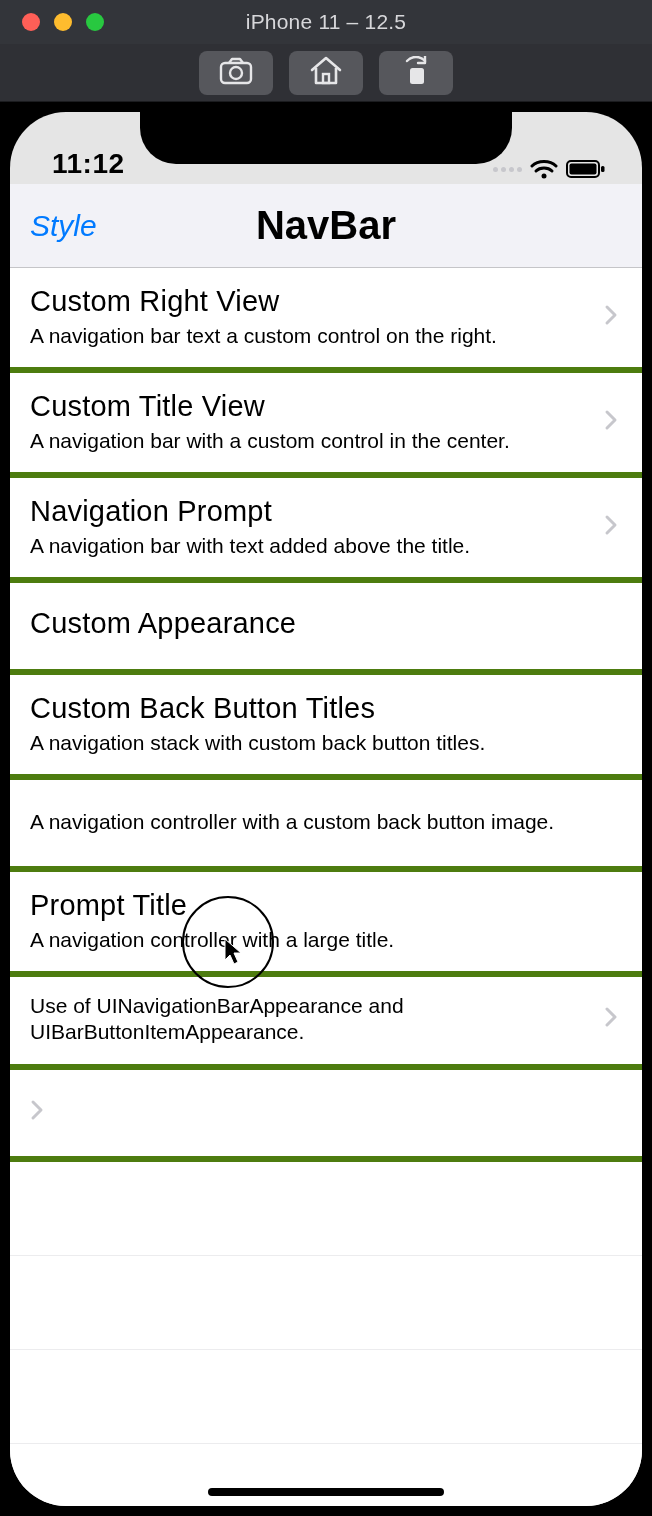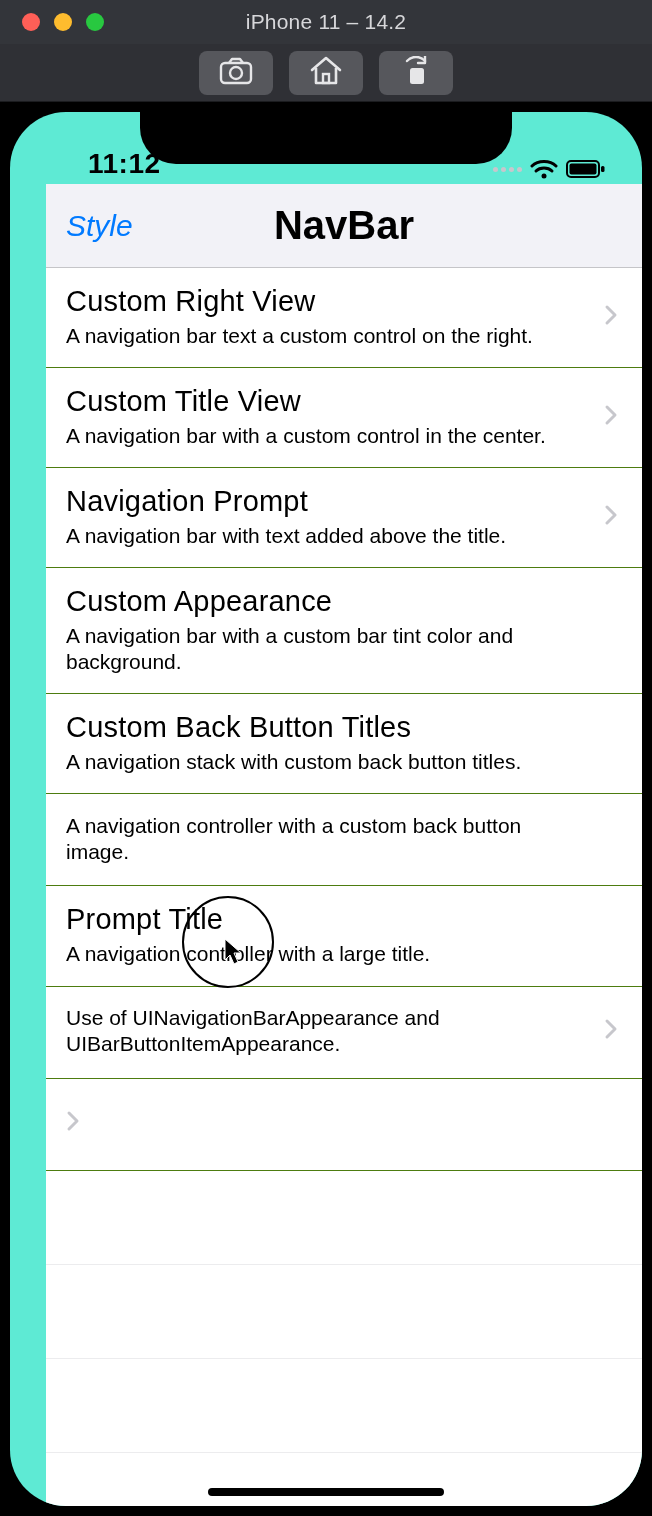--- a/index.html
+++ b/index.html
@@ -61,26 +61,25 @@
     height: calc(1516px - 44px - 58px);
     display: flex;
     align-items: center;
     justify-content: center;
     background: #000;
     position: relative;
   }
   .phone {
     width: 632px;
     height: 1394px;
-    background: #5eead4;
+    background: #e5e5e5;
     border-radius: 56px;
     overflow: hidden;
     position: relative;
     box-shadow: 0 0 0 2px rgba(0,0,0,.4);
-    padding-left: 36px;
   }
   .notch {
     position: absolute;
     top: 0;
     left: 50%;
     transform: translateX(-50%);
     width: 372px;
     height: 52px;
     background: #000;
     border-bottom-left-radius: 36px;
@@ -138,21 +137,21 @@
   
   .tableview {
     background: #fff;
     height: calc(1394px - 72px - 84px);
     overflow: hidden;
   }
   .cell {
     display: flex;
     align-items: center;
     padding: 16px 18px 18px 20px;
-    border-bottom: 1px solid #4d7c0f;
+    border-bottom: 6px solid #4d7c0f;
     position: relative;
     min-height: 92px;
   }
   .cell .text {
     flex: 1;
     padding-right: 24px;
   }
   .cell .title {
     font-size: 29px;
     font-weight: 400;
@@ -203,21 +202,21 @@
 </style>
 </head>
 <body>
 
 <div class="sim-titlebar">
   <div class="traffic-lights">
     <div class="tl red"></div>
     <div class="tl yellow"></div>
     <div class="tl green"></div>
   </div>
-  <div class="sim-title">iPhone 11 – 14.2</div>
+  <div class="sim-title">iPhone 11 – 12.5</div>
 </div>
 
 <div class="sim-toolbar">
   <div class="tb-btn">
     <span>
       <svg width="34" height="28" viewBox="0 0 34 28">
         <rect x="2" y="6" width="30" height="20" rx="4" stroke-width="2.4"></rect>
         <path d="M10 6 L13 2 H21 L24 6" stroke-width="2.4" stroke-linejoin="round"></path>
         <circle cx="17" cy="16" r="6" stroke-width="2.4"></circle>
       </svg>
@@ -306,21 +305,20 @@
           <div class="sub">A navigation bar with text added above the title.</div>
         </div>
         <div class="chev"><svg width="14" height="22" viewBox="0 0 14 22">
               <path d="M3 3 L11 11 L3 19" stroke-width="3" fill="none" stroke-linecap="round" stroke-linejoin="round"></path>
             </svg></div>
       </div>
 
       <div class="cell">
         <div class="text">
           <div class="title">Custom Appearance</div>
-          <div class="sub">A navigation bar with a custom bar tint color and background.</div>
         </div>
         <div class="chev" style="visibility:hidden"><svg width="14" height="22"></svg></div>
       </div>
 
       <div class="cell">
         <div class="text">
           <div class="title">Custom Back Button Titles</div>
           <div class="sub">A navigation stack with custom back button titles.</div>
         </div>
         <div class="chev" style="visibility:hidden"><svg width="14" height="22"></svg></div>

